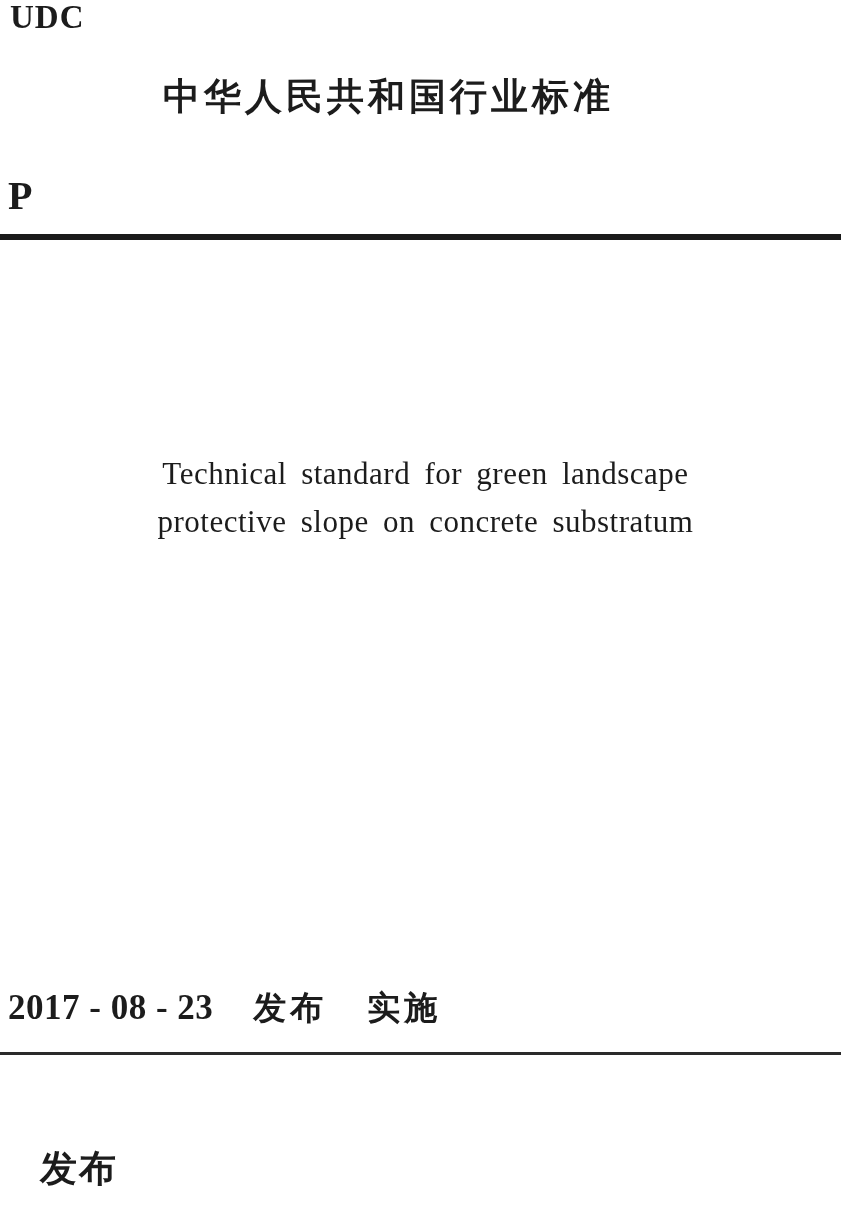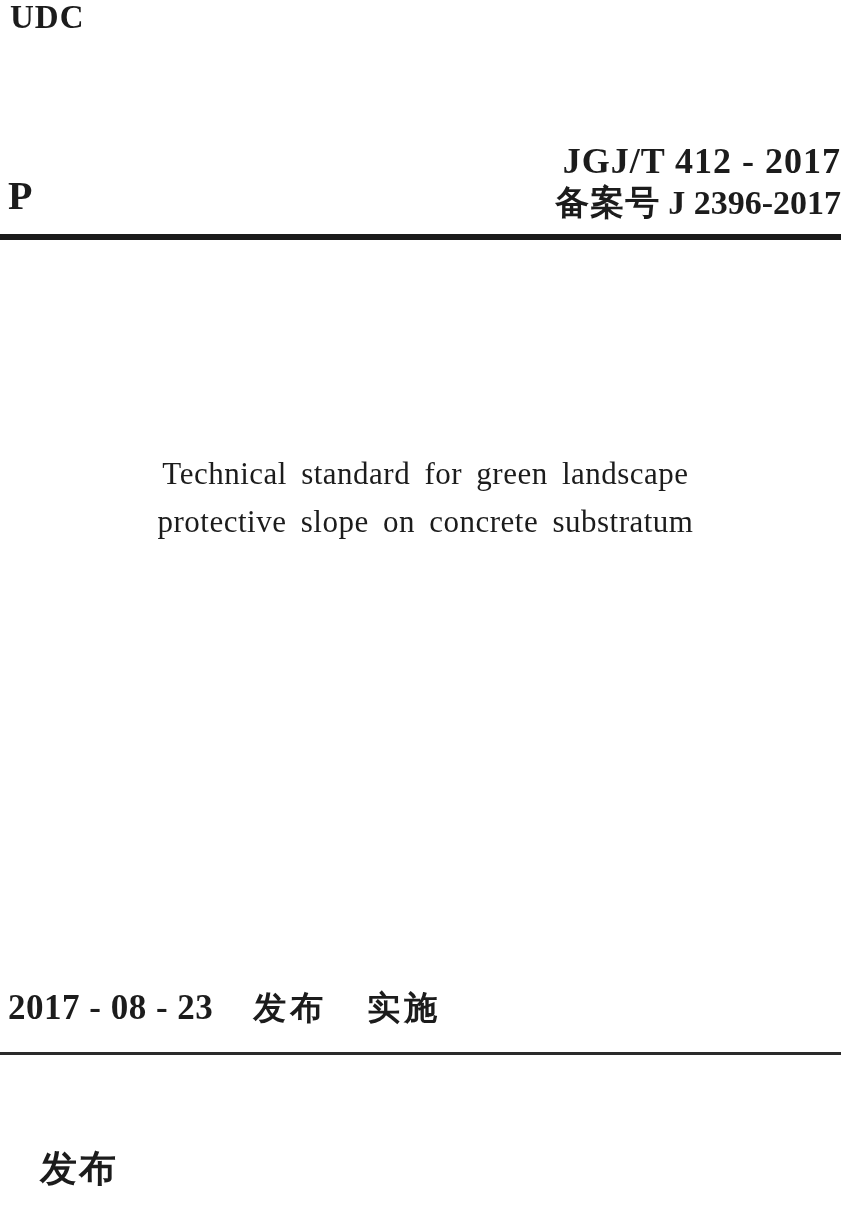--- a/index.html
+++ b/index.html
@@ -128,27 +128,24 @@
   .publisher { letter-spacing: 5px; white-space: nowrap; }
   .publisher-action { letter-spacing: 2px; white-space: nowrap; }
 </style>
 </head>
 <body>
 
 <div class="page">
 
   <div class="udc">UDC</div>
 
+  <div class="category-heading">中华人民共和国行业标准</div>
 
 
-  <div class="std-number">JGJ/T 412 - 2017</div>
 
-  <div class="record-number">
-    <span class="record-label">备案号</span><span>J 2396-2017</span>
-  </div>
 
   <div class="p-code">P</div>
 
   <div class="rule rule-thick"></div>
 
 
   <div class="title-en">
     <div>Technical standard for green landscape</div>
     <div>protective slope on concrete substratum</div>
   </div>

